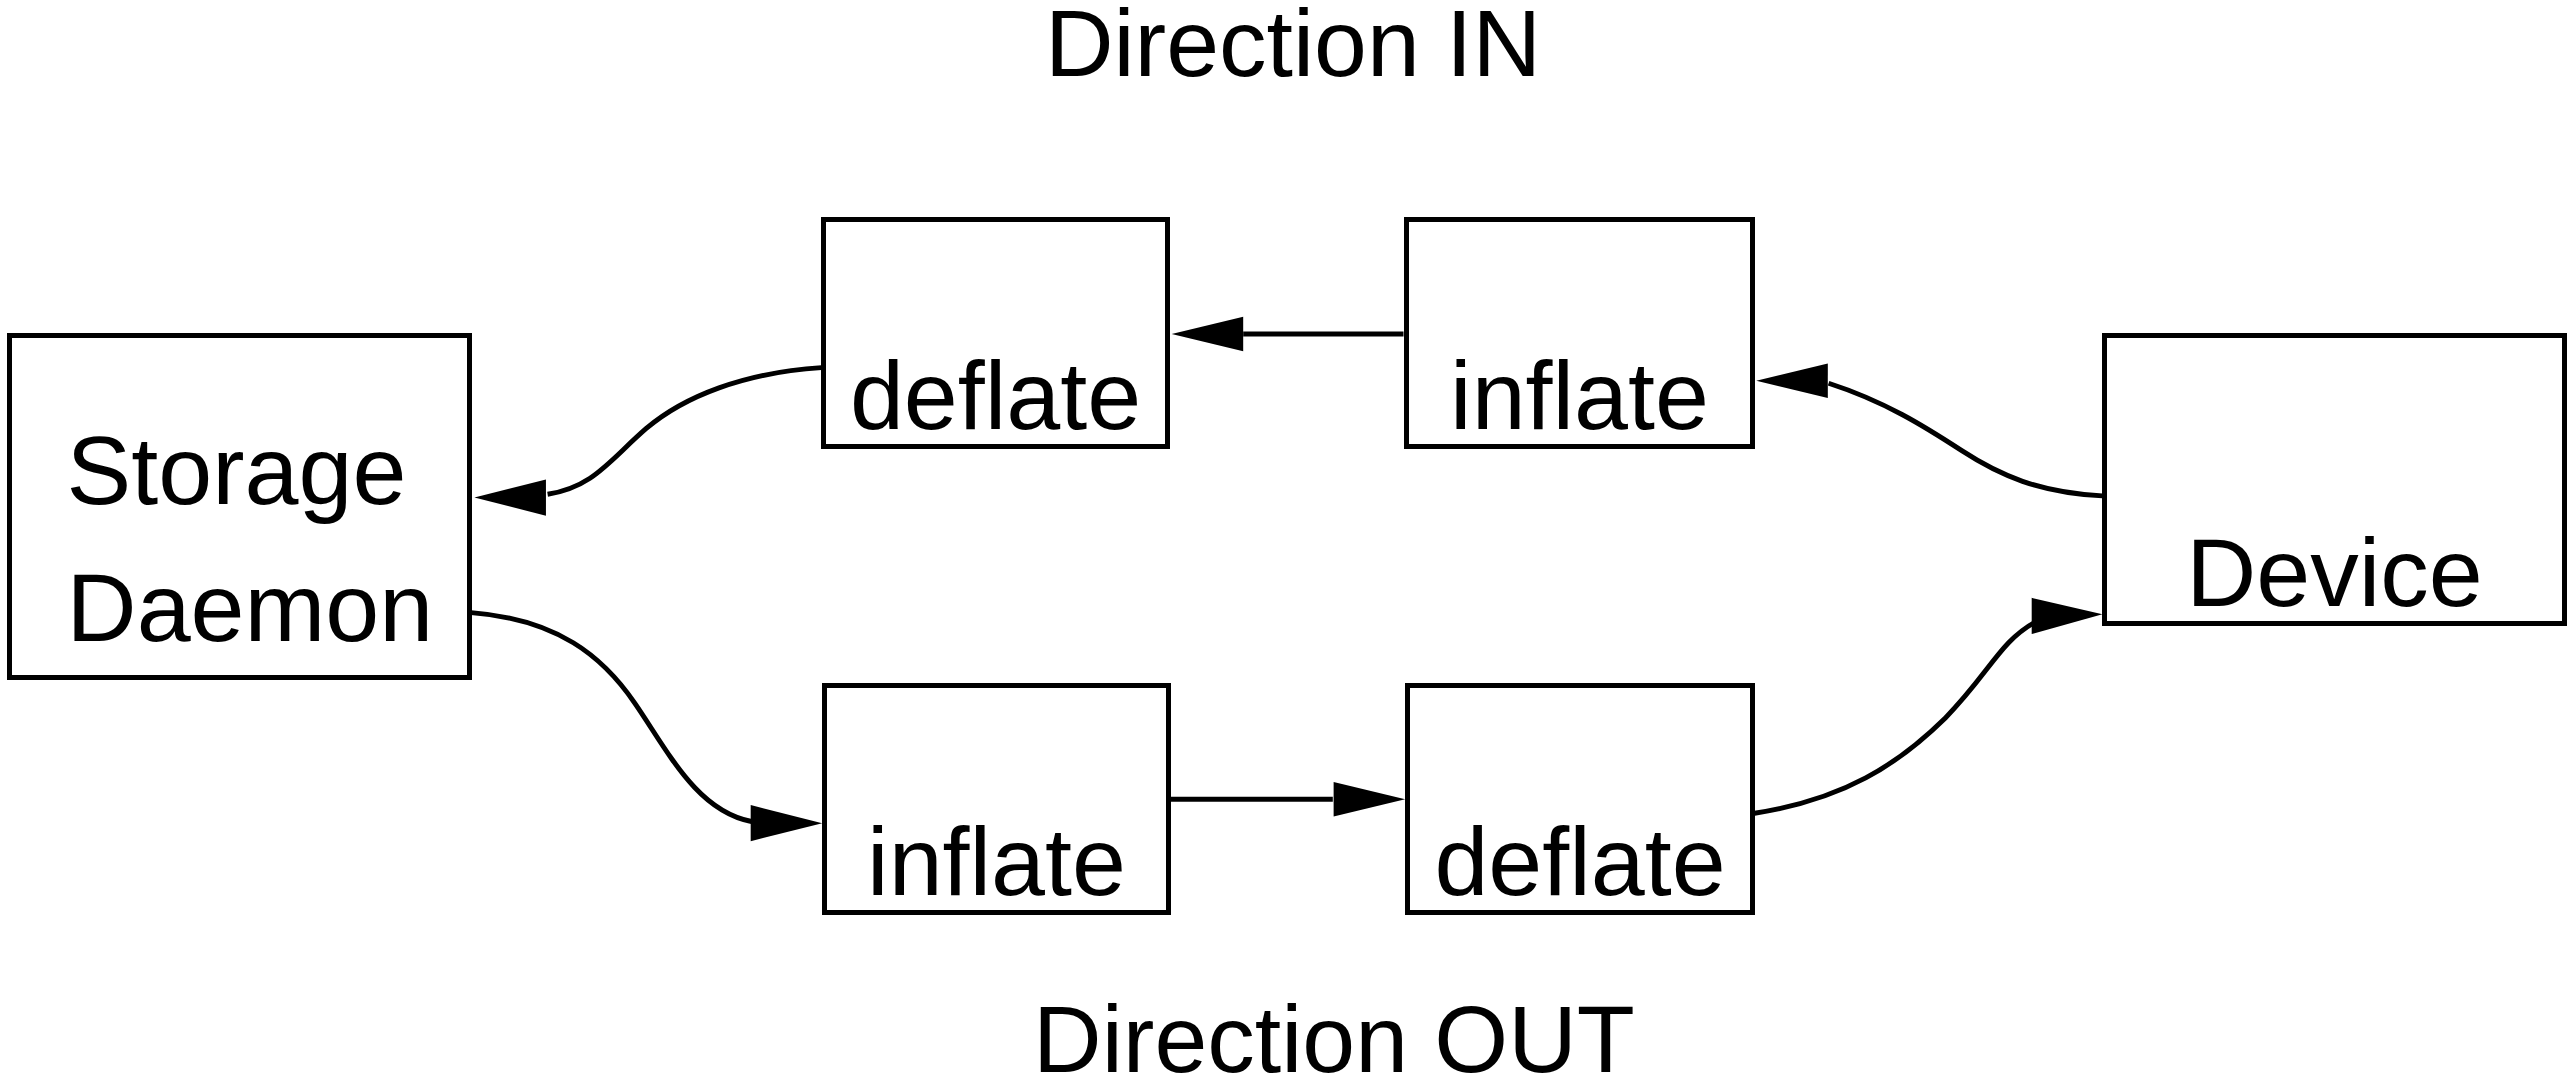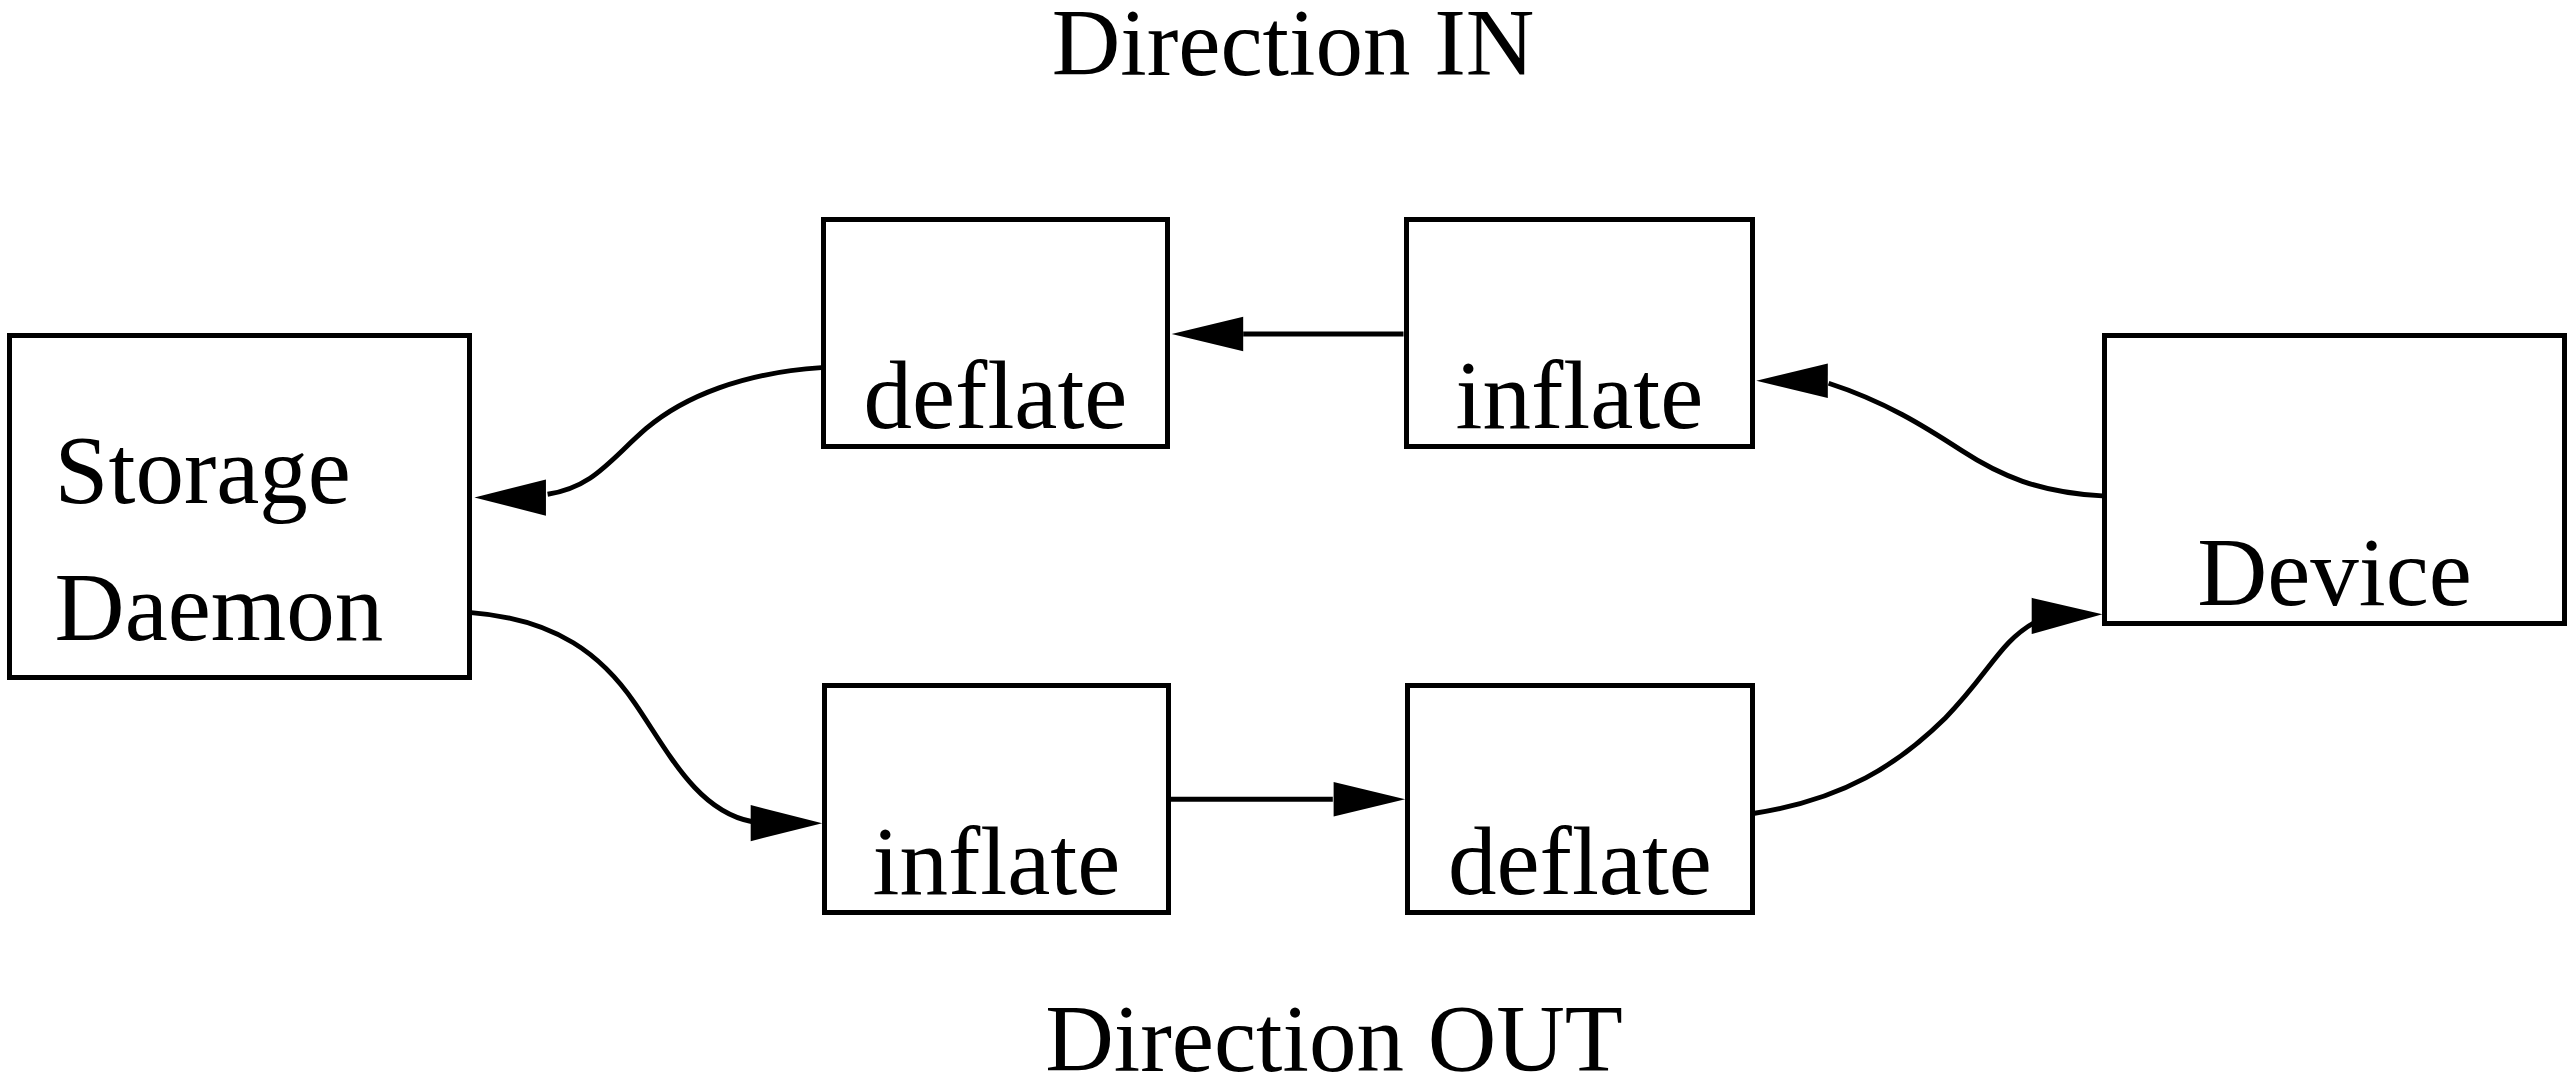--- a/index.html
+++ b/index.html
@@ -3,21 +3,21 @@
 <meta charset="utf-8">
 <style>
   :root { --fg: #000000; --bg: #ffffff; }
   * { margin: 0; padding: 0; box-sizing: border-box; }
   html, body { background: var(--bg); }
   .canvas {
     position: relative;
     width: 2576px;
     height: 1088px;
     background: var(--bg);
-    font-family: Liberation Serif, serif;
+    font-family: Liberation Sans, sans-serif;
     color: var(--fg);
     overflow: hidden;
   }
   .edges {
     position: absolute;
     inset: 0;
     width: 2576px;
     height: 1088px;
   }
   .edge-line {
@@ -36,21 +36,21 @@
     display: flex;
     align-items: flex-end;
     justify-content: center;
     font-size: 97px;
     line-height: 1;
     white-space: nowrap;
   }
   .node-storage {
     left: 6.6px; top: 333px; width: 465px; height: 347px;
     display: block;
-    padding: 64px 0 0 43px;
+    padding: 64px 0 0 55px;
     line-height: 137px;
   }
   .node-deflate-in  { left: 821px;  top: 217px; width: 349px; height: 232px; }
   .node-inflate-in  { left: 1404px; top: 217px; width: 351px; height: 232px; }
   .node-inflate-out { left: 822px; top: 683px; width: 349px; height: 232px; }
   .node-deflate-out { left: 1405px; top: 683px; width: 350px; height: 232px; }
   .node-device      { left: 2102px; top: 333px; width: 465px; height: 293px; }
   .title {
     position: absolute;
     font-size: 95px;

